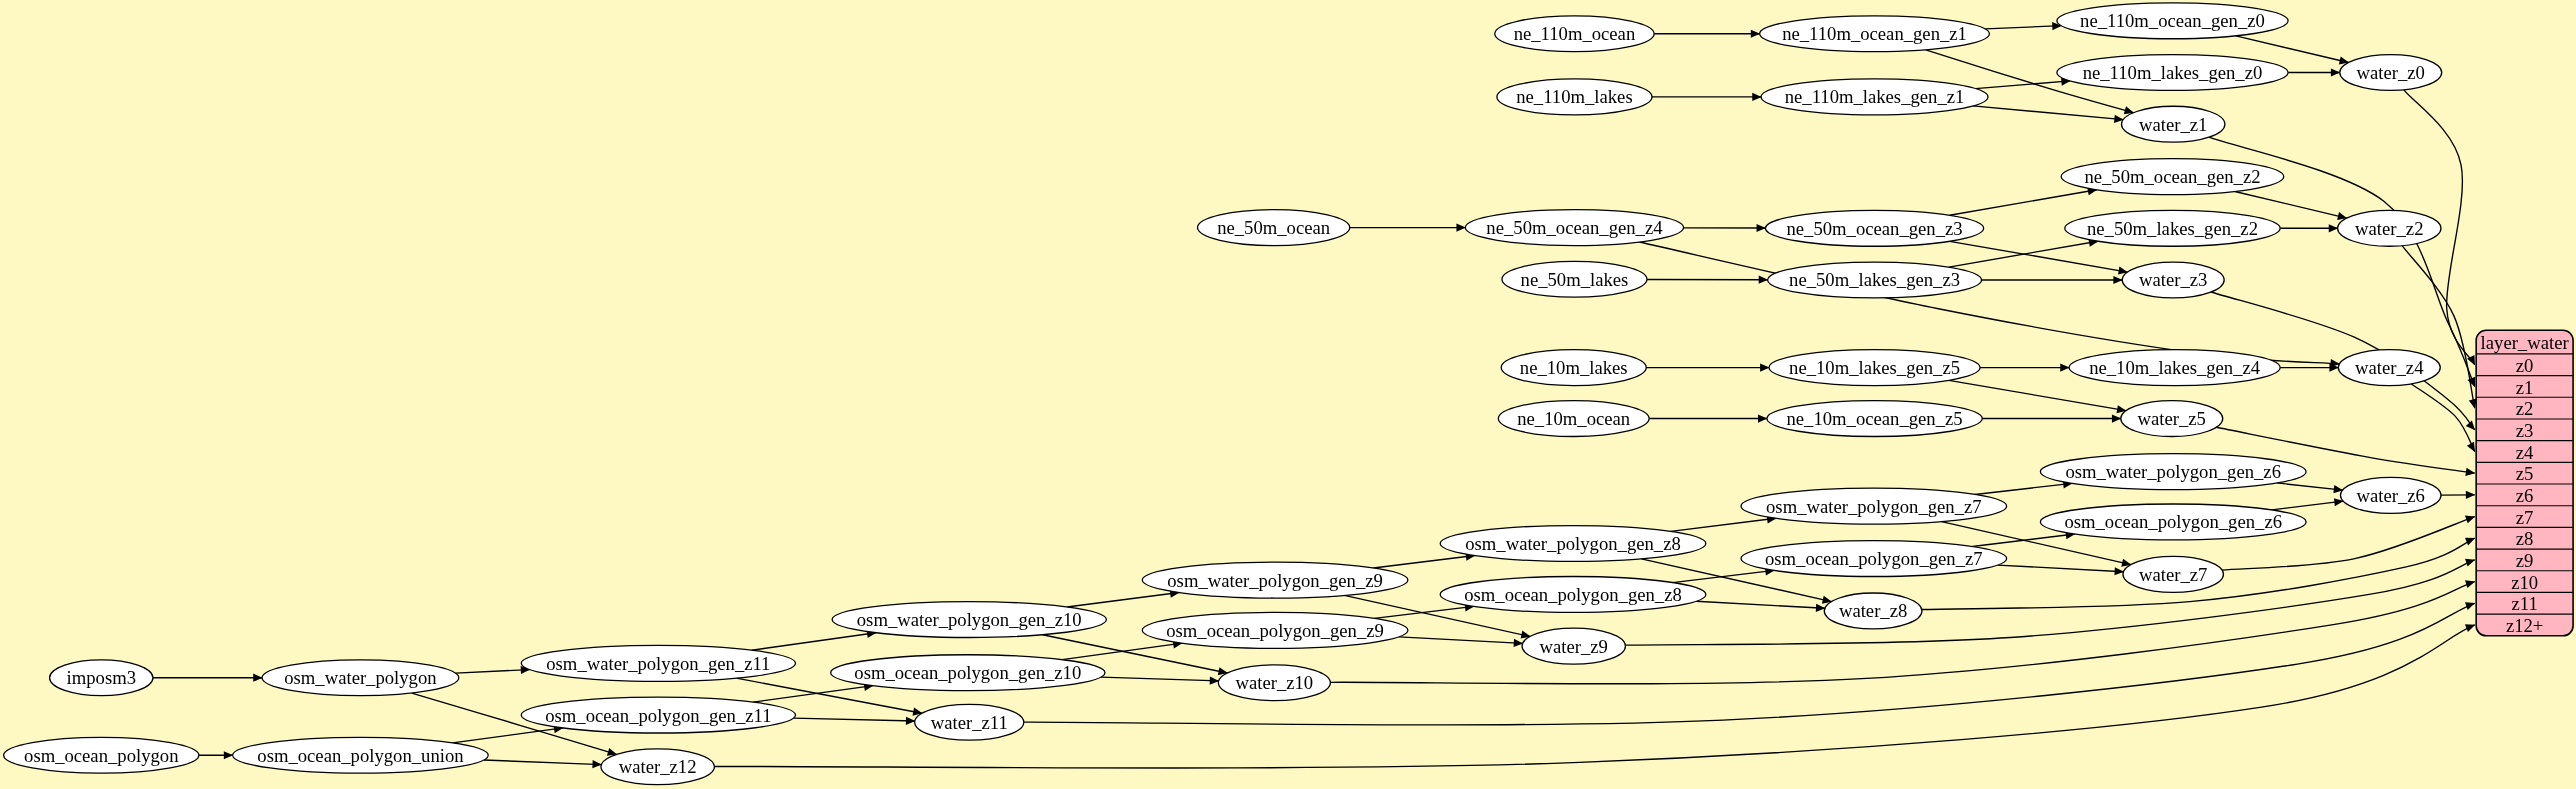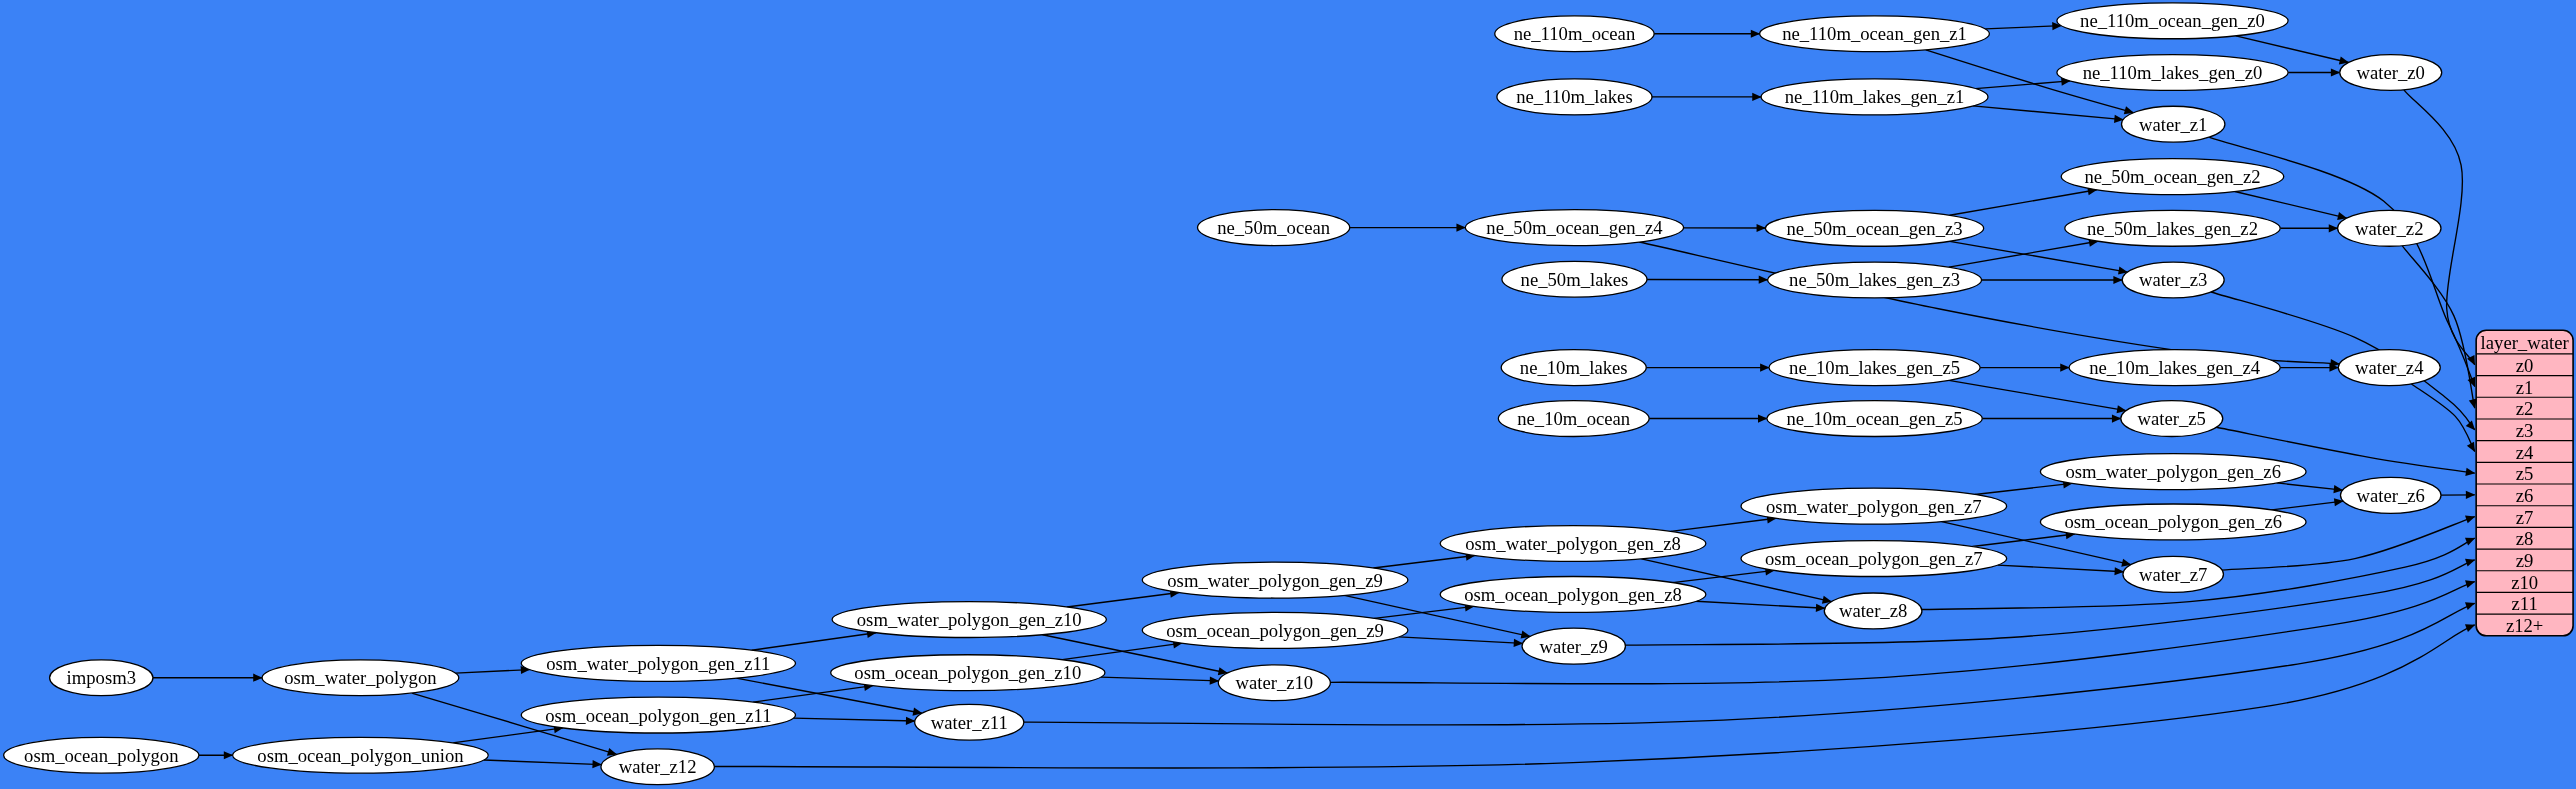--- a/index.html
+++ b/index.html
@@ -1,16 +1,16 @@
 <!DOCTYPE html>
 <html style="font-size:11.5px"><head>
 <meta charset="utf-8">
 <style>
   html,body{margin:0;padding:0;background:#ffffff;}
-  .canvas-wrap{width:2576px;height:789px;background:#3b82f6;position:relative;overflow:hidden;}
+  .canvas-wrap{width:2576px;height:789px;background:#fef9c3;position:relative;overflow:hidden;}
   svg{display:block;}
   text{font-family:"Liberation Serif","DejaVu Serif",serif;font-size:26px;fill:#000000;}
   .edge{fill:none;stroke:#000000;stroke-width:1.9px;}
   .node-ellipse{fill:#ffffff;stroke:#000000;stroke-width:1.8px;}
   .record-box{stroke:#000000;stroke-width:2.2px;}
   .record-line{stroke:#000000;stroke-width:1.6px;}
 </style>
 </head>
 <body>
 

